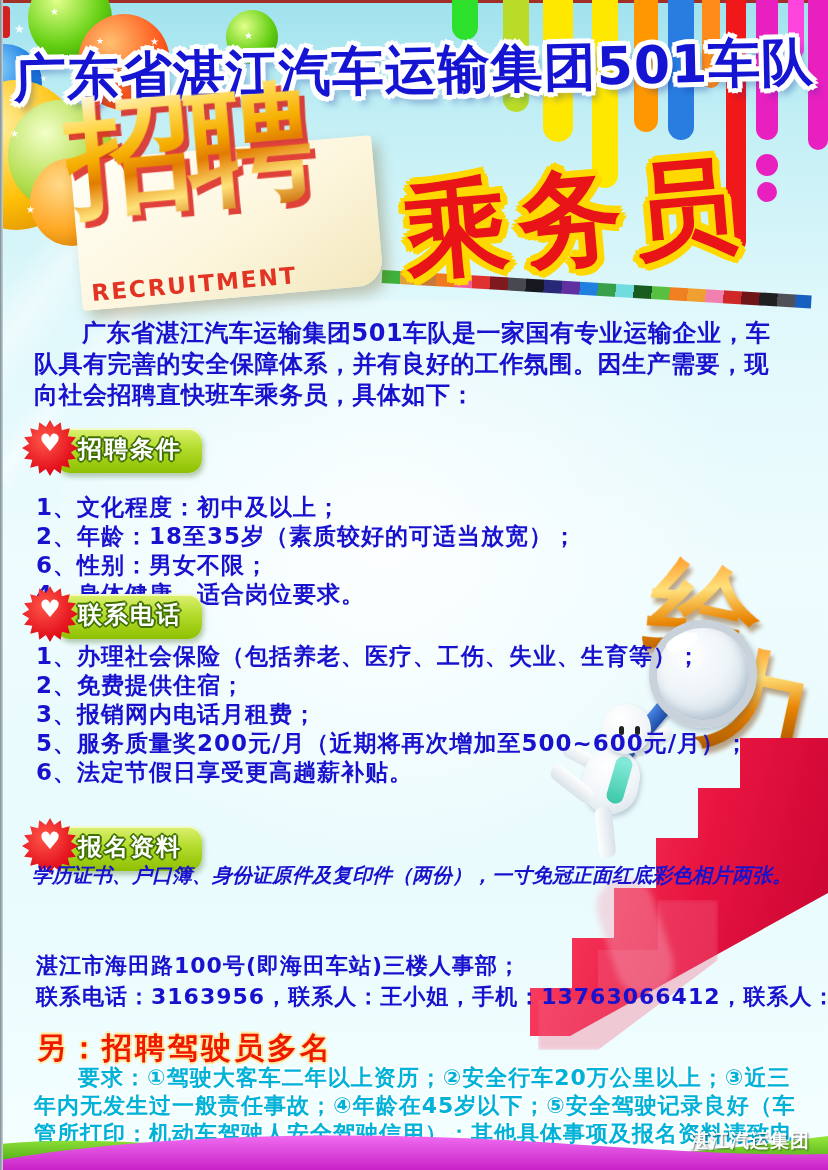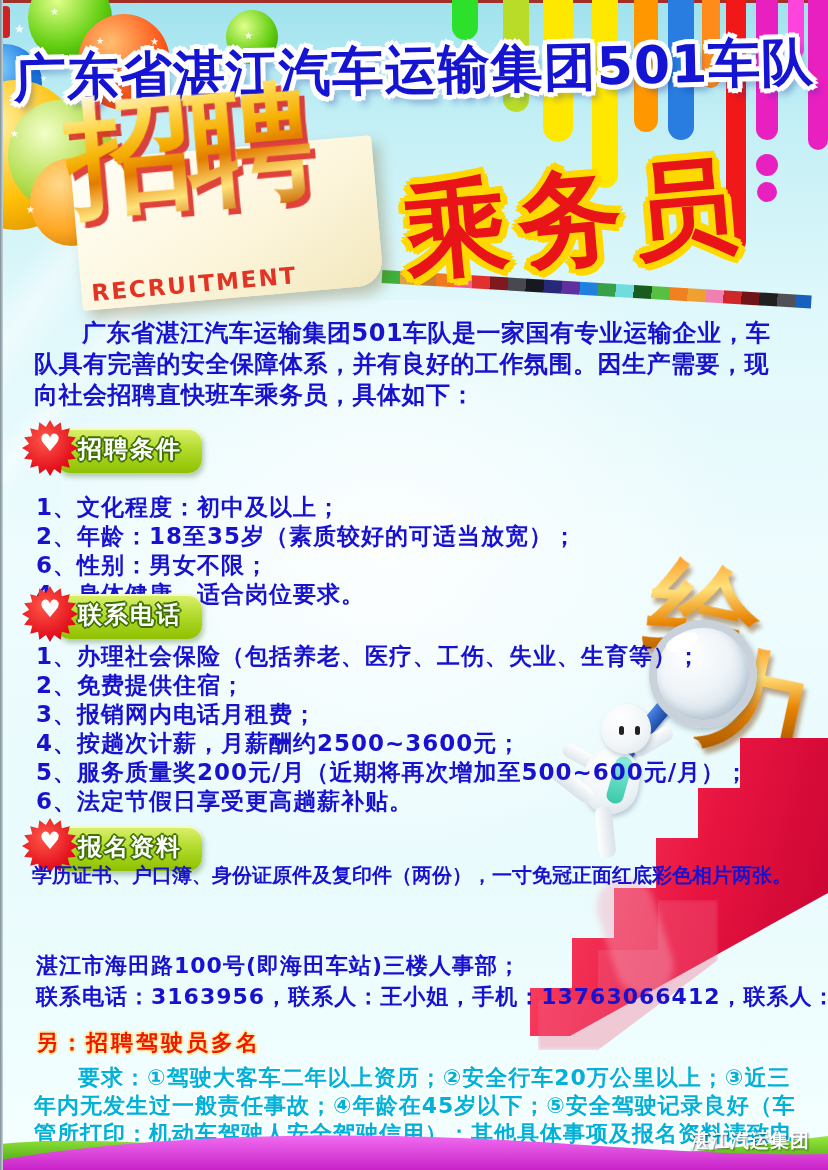--- a/index.html
+++ b/index.html
@@ -109,27 +109,27 @@
     background:radial-gradient(circle at 40% 35%, #ff5848, #e00818 70%, #b00008 100%);
     clip-path:polygon(100% 50%,87.3% 57.4%,96.2% 69.1%,81.6% 71.1%,85.4% 85.4%,71.1% 81.6%,69.1% 96.2%,57.4% 87.3%,50% 100%,42.6% 87.3%,30.9% 96.2%,28.9% 81.6%,14.6% 85.4%,18.4% 71.1%,3.8% 69.1%,12.7% 57.4%,0% 50%,12.7% 42.6%,3.8% 30.9%,18.4% 28.9%,14.6% 14.6%,28.9% 18.4%,30.9% 3.8%,42.6% 12.7%,50% 0%,57.4% 12.7%,69.1% 3.8%,71.1% 18.4%,85.4% 14.6%,81.6% 28.9%,96.2% 30.9%,87.3% 42.6%);
   }
   .heart { position:absolute; left:0; top:9px; width:100%; text-align:center; color:#fff; font-size:24px; }
   .heart::before { content:"♥"; }
   .list { position:absolute; left:36px; z-index:5; font-size:23px; line-height:29px;
     font-weight:bold; color:#1812cf; letter-spacing:1px; }
   .list div { white-space:nowrap; }
   .materials {
     position:absolute; left:32px; top:862px; width:780px; z-index:5;
-    font-size:20px; font-weight:bold; color:#1812cf; white-space:nowrap; letter-spacing:0;
+    font-size:20px; font-weight:bold; color:#1812cf; white-space:nowrap; letter-spacing:0;font-style:italic;
   }
   .contact { position:absolute; left:36px; top:950px; z-index:5; font-size:22px;
     line-height:31px; font-weight:bold; color:#1812cf; letter-spacing:1px; }
   .contact div { white-space:nowrap; }
   .driver-heading {
-    position:absolute; left:36px; top:1028px; z-index:5; font-size:22px; font-weight:bold;
+    position:absolute; left:36px; top:1028px; z-index:5; font-size:30px; font-weight:bold;
     color:#ee1a00; letter-spacing:3px; white-space:nowrap;
     text-shadow:-2px 0 0 #ffe9a0, 2px 0 0 #ffe9a0, 0 -2px 0 #ffe9a0, 0 2px 0 #ffe9a0;
   }
   .requirements {
     position:absolute; left:34px; top:1064px; width:762px; z-index:5;
     font-size:22px; line-height:28px; font-weight:bold; color:#00b2d8;
     text-indent:2em; letter-spacing:1px;
     text-shadow:-2px 0 0 #fff, 2px 0 0 #fff, 0 -2px 0 #fff, 0 2px 0 #fff,
       -1px -1px 0 #fff, 1px -1px 0 #fff, -1px 1px 0 #fff, 1px 1px 0 #fff;
   }
@@ -285,21 +285,20 @@
   <div class="sec-head" style="top:594px;">
     <span class="burst">
         <span class="heart"></span>
       </span>
     <span class="sec-pill">联系电话</span>
   </div>
   <div class="list" style="top:642px;">
     <div>1、办理社会保险（包括养老、医疗、工伤、失业、生育等）；</div>
     <div>2、免费提供住宿；</div>
     <div>3、报销网内电话月租费；</div>
-    <div>4、按趟次计薪，月薪酬约2500~3600元；</div>
     <div>5、服务质量奖200元/月（近期将再次增加至500~600元/月）；</div>
     <div>6、法定节假日享受更高趟薪补贴。</div>
   </div>
 
   <div class="sec-head" style="top:826px;">
     <span class="burst">
         <span class="heart"></span>
       </span>
     <span class="sec-pill">报名资料</span>
   </div>

